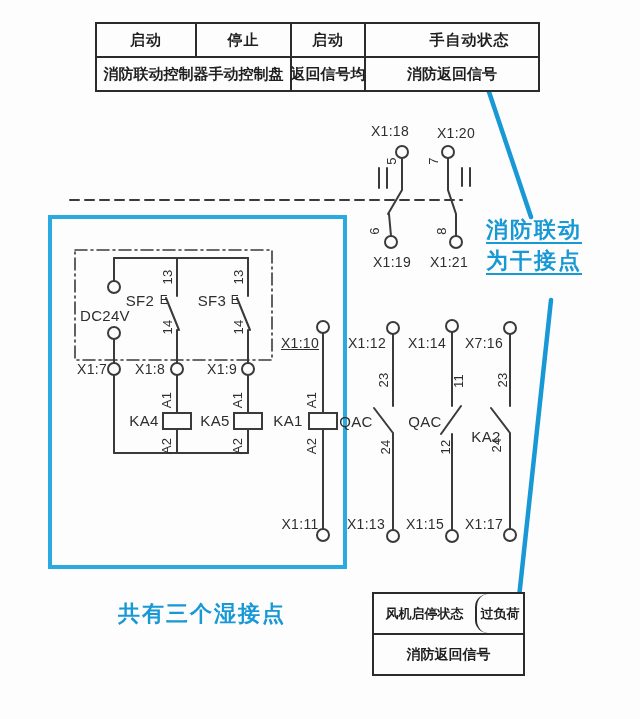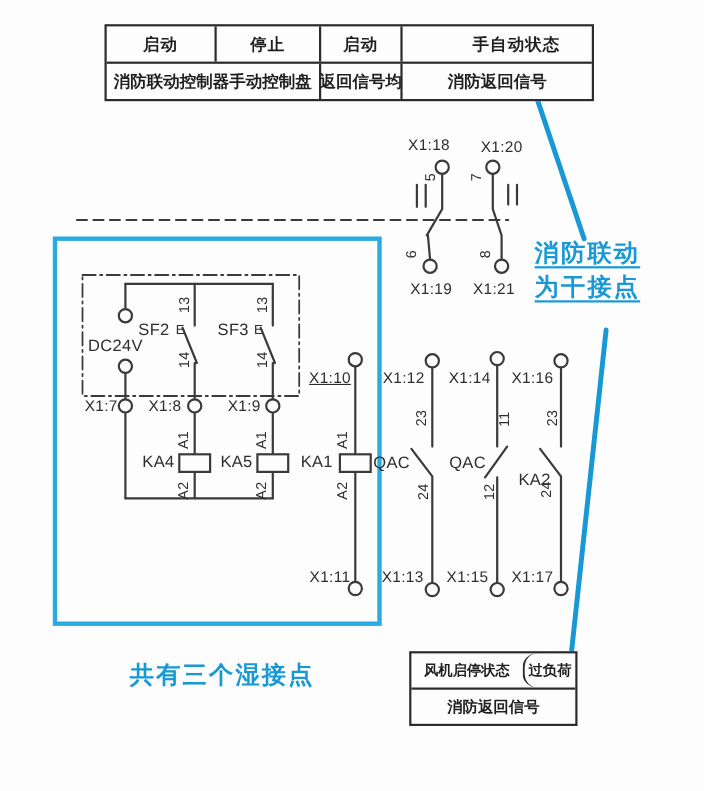--- a/index.html
+++ b/index.html
@@ -121,21 +121,21 @@
       <div class="cell vline" style="width:74px;">启动</div>
       <div class="cell vline" style="flex:1;padding-left:35px;">手自动状态</div>
     </div>
     <div class="tbl-row bordered">
       <div class="cell" style="width:193px;letter-spacing:0;border-radius:12px;">消防联动控制器手动控制盘</div>
       <div class="cell vline" style="width:74px;letter-spacing:0;">返回信号均</div>
       <div class="cell vline" style="flex:1;letter-spacing:0;">消防返回信号</div>
     </div>
   </div>
 
-  <div class="tbl" style="left:372px;top:592px;width:153px;height:68px;">
+  <div class="tbl" style="left:372px;top:592px;width:153px;height:84px;">
     <div class="tbl-row">
       <div class="cell" style="width:101px;font-size:13px;letter-spacing:0;">风机启停状态</div>
       <div class="cell vline" style="flex:1;font-size:13px;letter-spacing:0;border-radius:13px;">过负荷</div>
     </div>
     <div class="tbl-row bordered">
       <div class="cell" style="flex:1;font-size:14px;letter-spacing:0;">消防返回信号</div>
     </div>
   </div>
 
   <div class="blue-note" style="left:486px;top:214px;">
@@ -150,21 +150,21 @@
   <span class="lbl" style="left:449px;top:262px;">X1:21</span>
   <span class="lbl" style="left:92px;top:369px;">X1:7</span>
   <span class="lbl" style="left:150px;top:369px;">X1:8</span>
   <span class="lbl" style="left:222px;top:369px;">X1:9</span>
   <span class="lbl" style="left:300px;top:343px;text-decoration:underline;">X1:10</span>
   <span class="lbl" style="left:300px;top:524px;">X1:11</span>
   <span class="lbl" style="left:367px;top:343px;">X1:12</span>
   <span class="lbl" style="left:366px;top:524px;">X1:13</span>
   <span class="lbl" style="left:427px;top:343px;">X1:14</span>
   <span class="lbl" style="left:425px;top:524px;">X1:15</span>
-  <span class="lbl" style="left:484px;top:343px;">X1:16</span>
+  <span class="lbl" style="left:484px;top:343px;">X7:16</span>
   <span class="lbl" style="left:484px;top:524px;">X1:17</span>
 
   <span class="lbl comp" style="left:105px;top:315px;">DC24V</span>
   <span class="lbl comp" style="left:140px;top:300px;">SF2</span>
   <span class="lbl comp" style="left:212px;top:300px;">SF3</span>
   <span class="lbl small" style="left:164px;top:300px;">E</span>
   <span class="lbl small" style="left:235px;top:300px;">E</span>
   <span class="lbl comp" style="left:144px;top:420px;">KA4</span>
   <span class="lbl comp" style="left:215px;top:420px;">KA5</span>
   <span class="lbl comp" style="left:288px;top:420px;">KA1</span>

